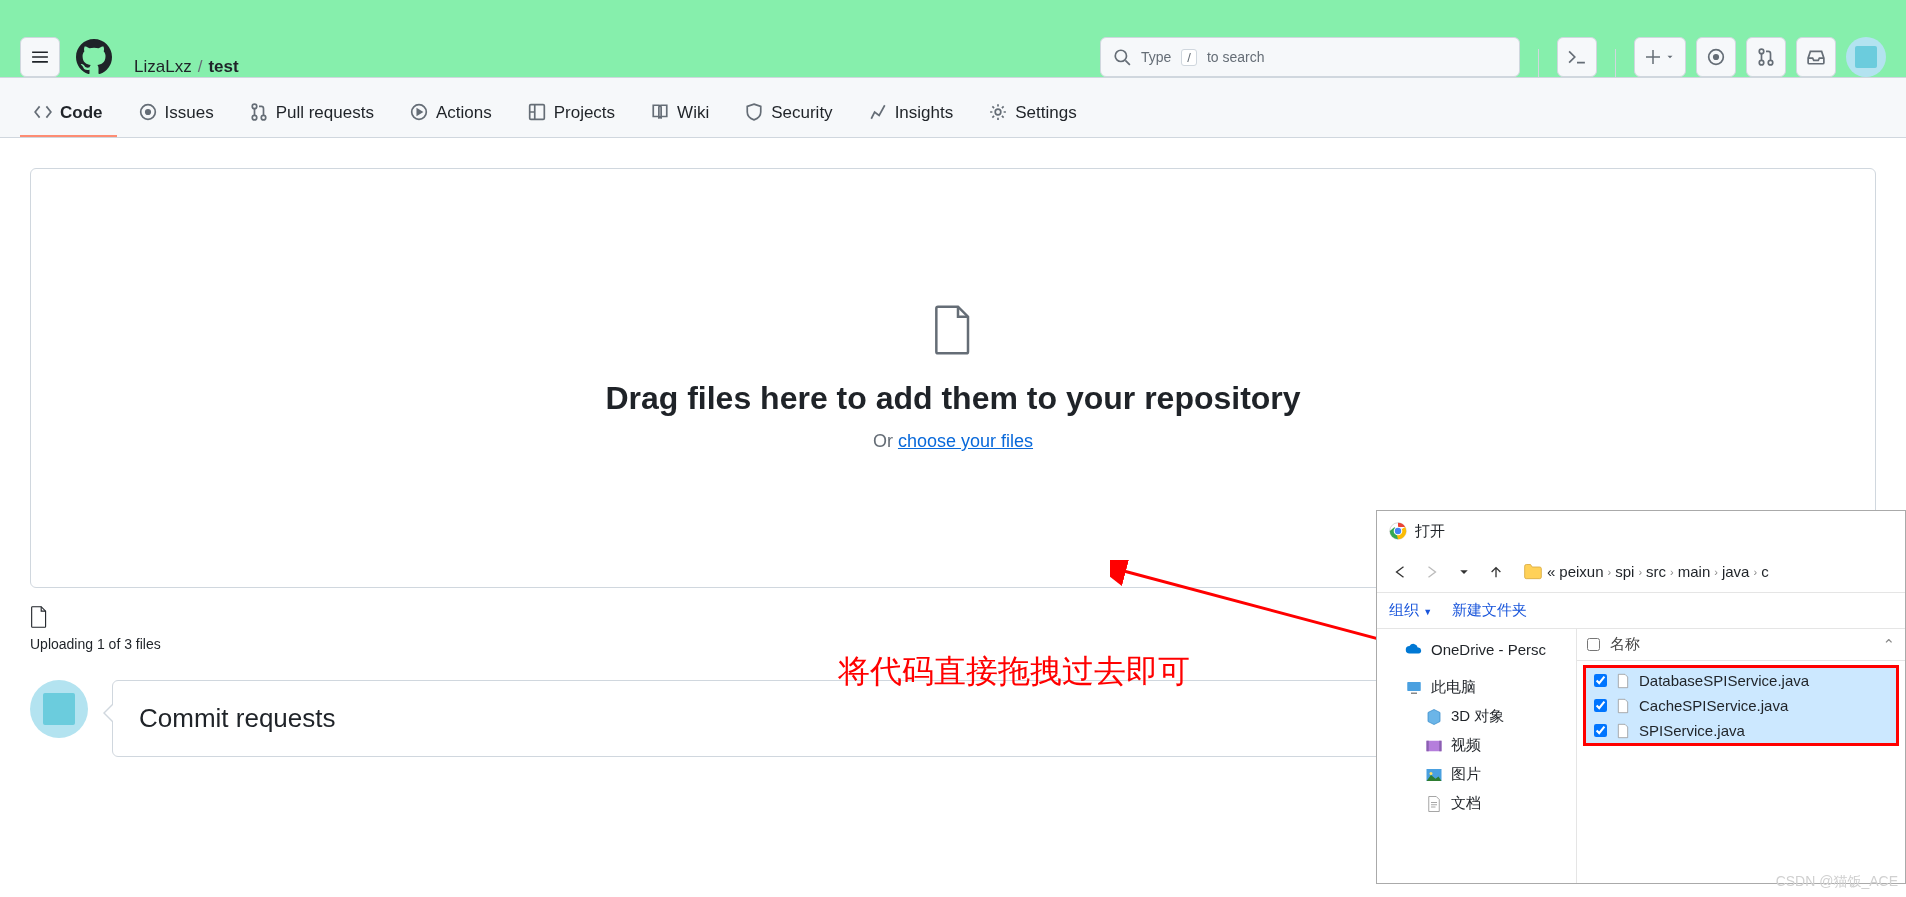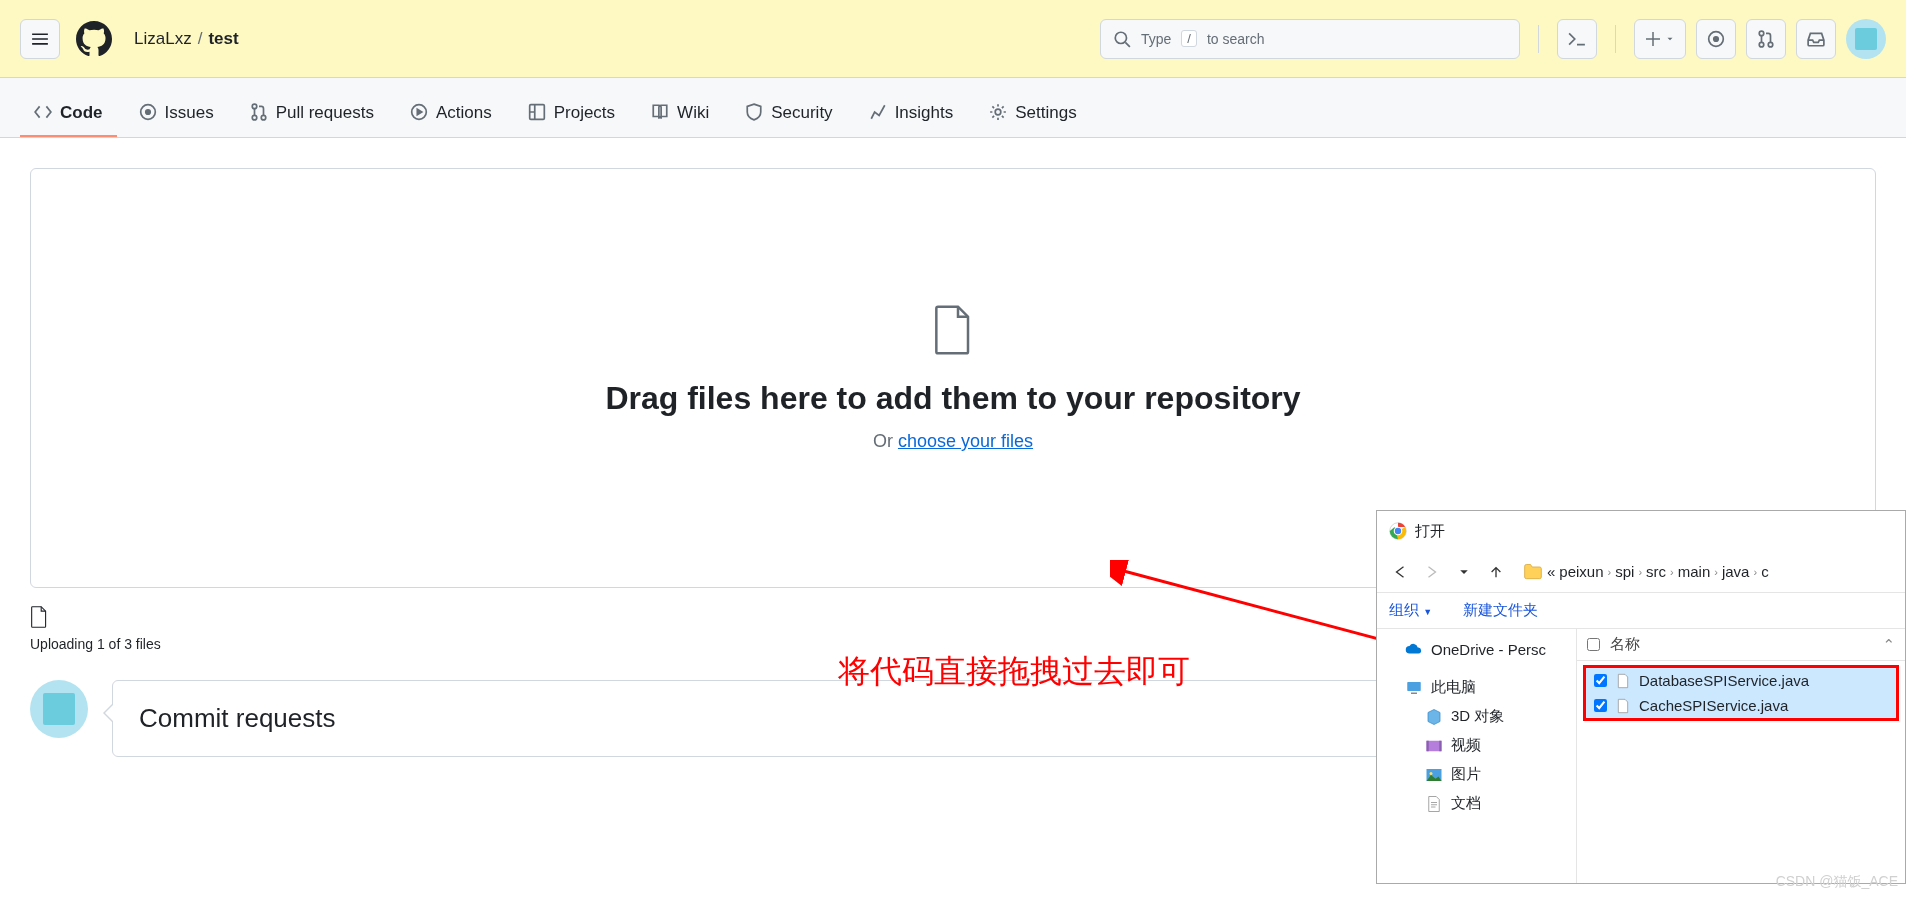--- a/index.html
+++ b/index.html
@@ -1,18 +1,18 @@
 <!DOCTYPE html>
 <html><head>
 <meta charset="utf-8">
 <style>
 * { margin: 0; padding: 0; box-sizing: border-box; }
 body { font-family: -apple-system, BlinkMacSystemFont, "Segoe UI", sans-serif; font-size: 14px; color: #1f2328; background: #fff; width: 1906px; height: 897px; overflow: hidden; position: relative; }
 
-.top-header { background: #fef9c3; border-bottom: 1px solid #d0d7de; height: 78px; display: flex; align-items: center; padding: 0 20px; gap: 10px; }
+.top-header { background: #86efac; border-bottom: 1px solid #d0d7de; height: 78px; display: flex; align-items: flex-end; padding: 0 20px; gap: 10px; }
 .menu-btn { width: 40px; height: 40px; border: 1px solid #d0d7de; border-radius: 6px; display: flex; align-items: center; justify-content: center; cursor: pointer; background: #f6f8fa; }
 .menu-btn svg { width: 18px; height: 18px; }
 .logo { width: 40px; height: 40px; display: flex; align-items: center; justify-content: center; margin-left: 4px; }
 .breadcrumb-top { display: flex; align-items: center; gap: 6px; font-size: 17px; margin-left: 10px; }
 .breadcrumb-top a { color: #1f2328; text-decoration: none; }
 .breadcrumb-top .sep { color: #656d76; }
 .breadcrumb-top .repo { font-weight: 600; }
 
 .search-box { margin-left: auto; width: 420px; height: 40px; border: 1px solid #d0d7de; border-radius: 6px; display: flex; align-items: center; padding: 0 12px; gap: 10px; color: #656d76; background: #f6f8fa; }
 .search-box .key { border: 1px solid #d0d7de; border-radius: 3px; padding: 0 5px; font-size: 13px; background: #fff; }
@@ -56,21 +56,21 @@
 .file-dialog { position: absolute; right: 0; top: 510px; width: 530px; background: #fff; border: 1px solid #aaa; font-size: 15px; }
 .fd-title { display: flex; align-items: center; gap: 8px; padding: 8px 12px; height: 40px; }
 .fd-title svg { width: 18px; height: 18px; }
 .fd-nav { display: flex; align-items: center; gap: 6px; padding: 4px 10px; height: 42px; border-bottom: 1px solid #e5e5e5; }
 .fd-nav-btn { width: 26px; height: 26px; display: flex; align-items: center; justify-content: center; color: #333; cursor: pointer; }
 .fd-nav-btn.disabled { color: #bbb; }
 .fd-path { display: flex; align-items: center; gap: 4px; margin-left: 8px; flex: 1; overflow: hidden; }
 .fd-path .folder-ico { width: 20px; height: 20px; }
 .fd-path .seg { display: flex; align-items: center; gap: 4px; }
 .fd-path .chev { color: #888; font-size: 11px; }
-.fd-toolbar { display: flex; align-items: center; gap: 31px; padding: 6px 12px; border-bottom: 1px solid #e5e5e5; height: 36px; }
+.fd-toolbar { display: flex; align-items: center; gap: 20px; padding: 6px 12px; border-bottom: 1px solid #e5e5e5; height: 36px; }
 .fd-toolbar span { color: #1a56db; cursor: pointer; }
 .fd-toolbar .tri { font-size: 9px; color: #1a56db; }
 .fd-body { display: flex; height: 254px; }
 .fd-side { width: 200px; border-right: 1px solid #e5e5e5; overflow: hidden; padding-top: 6px; }
 .fd-side-item { display: flex; align-items: center; gap: 8px; padding: 5px 8px 5px 28px; cursor: pointer; }
 .fd-side-item.indent { padding-left: 48px; }
 .fd-files { flex: 1; display: flex; flex-direction: column; position: relative; }
 .fd-col-header { display: flex; align-items: center; border-bottom: 1px solid #e5e5e5; padding: 6px 10px; gap: 10px; color: #444; }
 .fd-col-header input { margin: 0; }
 .fd-file-list { border: 3px solid #ff0000; margin: 4px 6px 4px 6px; }
@@ -382,18 +382,25 @@
             </svg>
           <span>DatabaseSPIService.java</span>
         </div>
         <div class="fd-file-row">
           <input type="checkbox" checked="" style="">
           <svg class="fd-file-ico" viewBox="0 0 24 24">
               <path d="M5 2h10l4 4v16H5z" fill="#fff" stroke="#888"></path>
             </svg>
           <span>CacheSPIService.java</span>
         </div>
+        <div class="fd-file-row">
+          <input type="checkbox" checked="" style="">
+          <svg class="fd-file-ico" viewBox="0 0 24 24">
+              <path d="M5 2h10l4 4v16H5z" fill="#fff" stroke="#888"></path>
+            </svg>
+          <span>SPIService.java</span>
+        </div>
       </div>
     </div>
   </div>
 </div>
 
 <div class="watermark">CSDN @猫饭_ACE</div>
 
 </body></html>

